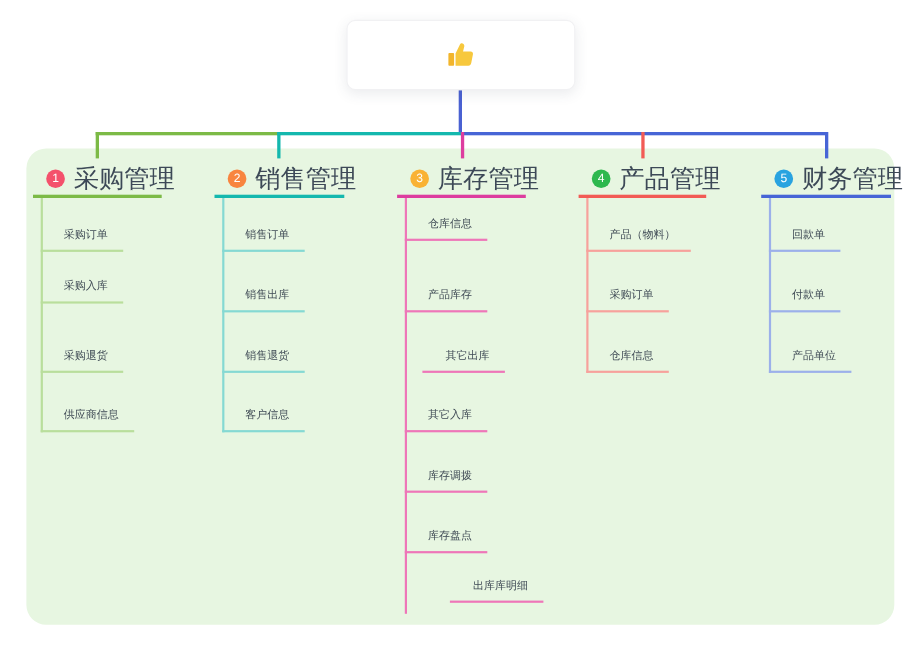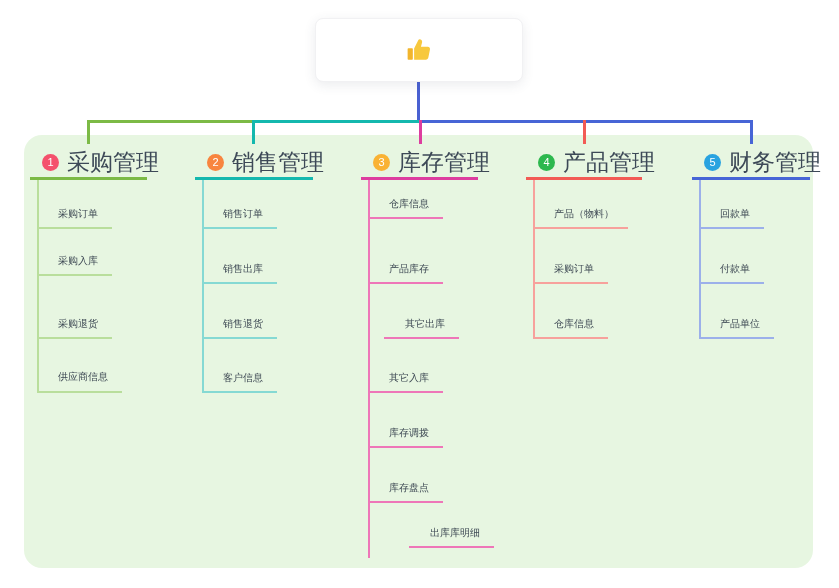--- a/index.html
+++ b/index.html
@@ -70,21 +70,21 @@
   <div id="columns">
       <div>
         <div class="col-header" style="left: 30px; top: 147px; width: 105px; border-bottom-color: rgb(124, 186, 70);">
           <span class="badge" style="background: rgb(244, 81, 108);">1</span>
           <span class="hlabel">采购管理</span>
         </div>
         <div class="vline" style="left: 37px; top: 180px; height: 213.49px; background: rgb(185, 222, 156);"></div>
         <div class="child-item" style="left: 37px; top: 201px; border-bottom-color: rgb(185, 222, 156);">采购订单</div>
         <div class="child-item" style="left: 37px; top: 248px; border-bottom-color: rgb(185, 222, 156);">采购入库</div>
         <div class="child-item" style="left: 37px; top: 311px; border-bottom-color: rgb(185, 222, 156);">采购退货</div>
-        <div class="child-item" style="left: 37px; top: 365px; border-bottom-color: rgb(185, 222, 156); font-family: Liberation Mono, monospace;">供应商信息</div>
+        <div class="child-item" style="left: 37px; top: 365px; border-bottom-color: rgb(185, 222, 156);">供应商信息</div>
       </div>
       <div>
         <div class="col-header" style="left: 195px; top: 147px; width: 106px; border-bottom-color: rgb(20, 184, 174);">
           <span class="badge" style="background: rgb(248, 133, 63);">2</span>
           <span class="hlabel">销售管理</span>
         </div>
         <div class="vline" style="left: 202px; top: 180px; height: 213.49px; background: rgb(133, 217, 211);"></div>
         <div class="child-item" style="left: 202px; top: 201px; border-bottom-color: rgb(133, 217, 211);">销售订单</div>
         <div class="child-item" style="left: 202px; top: 256px; border-bottom-color: rgb(133, 217, 211);">销售出库</div>
         <div class="child-item" style="left: 202px; top: 311px; border-bottom-color: rgb(133, 217, 211);">销售退货</div>

